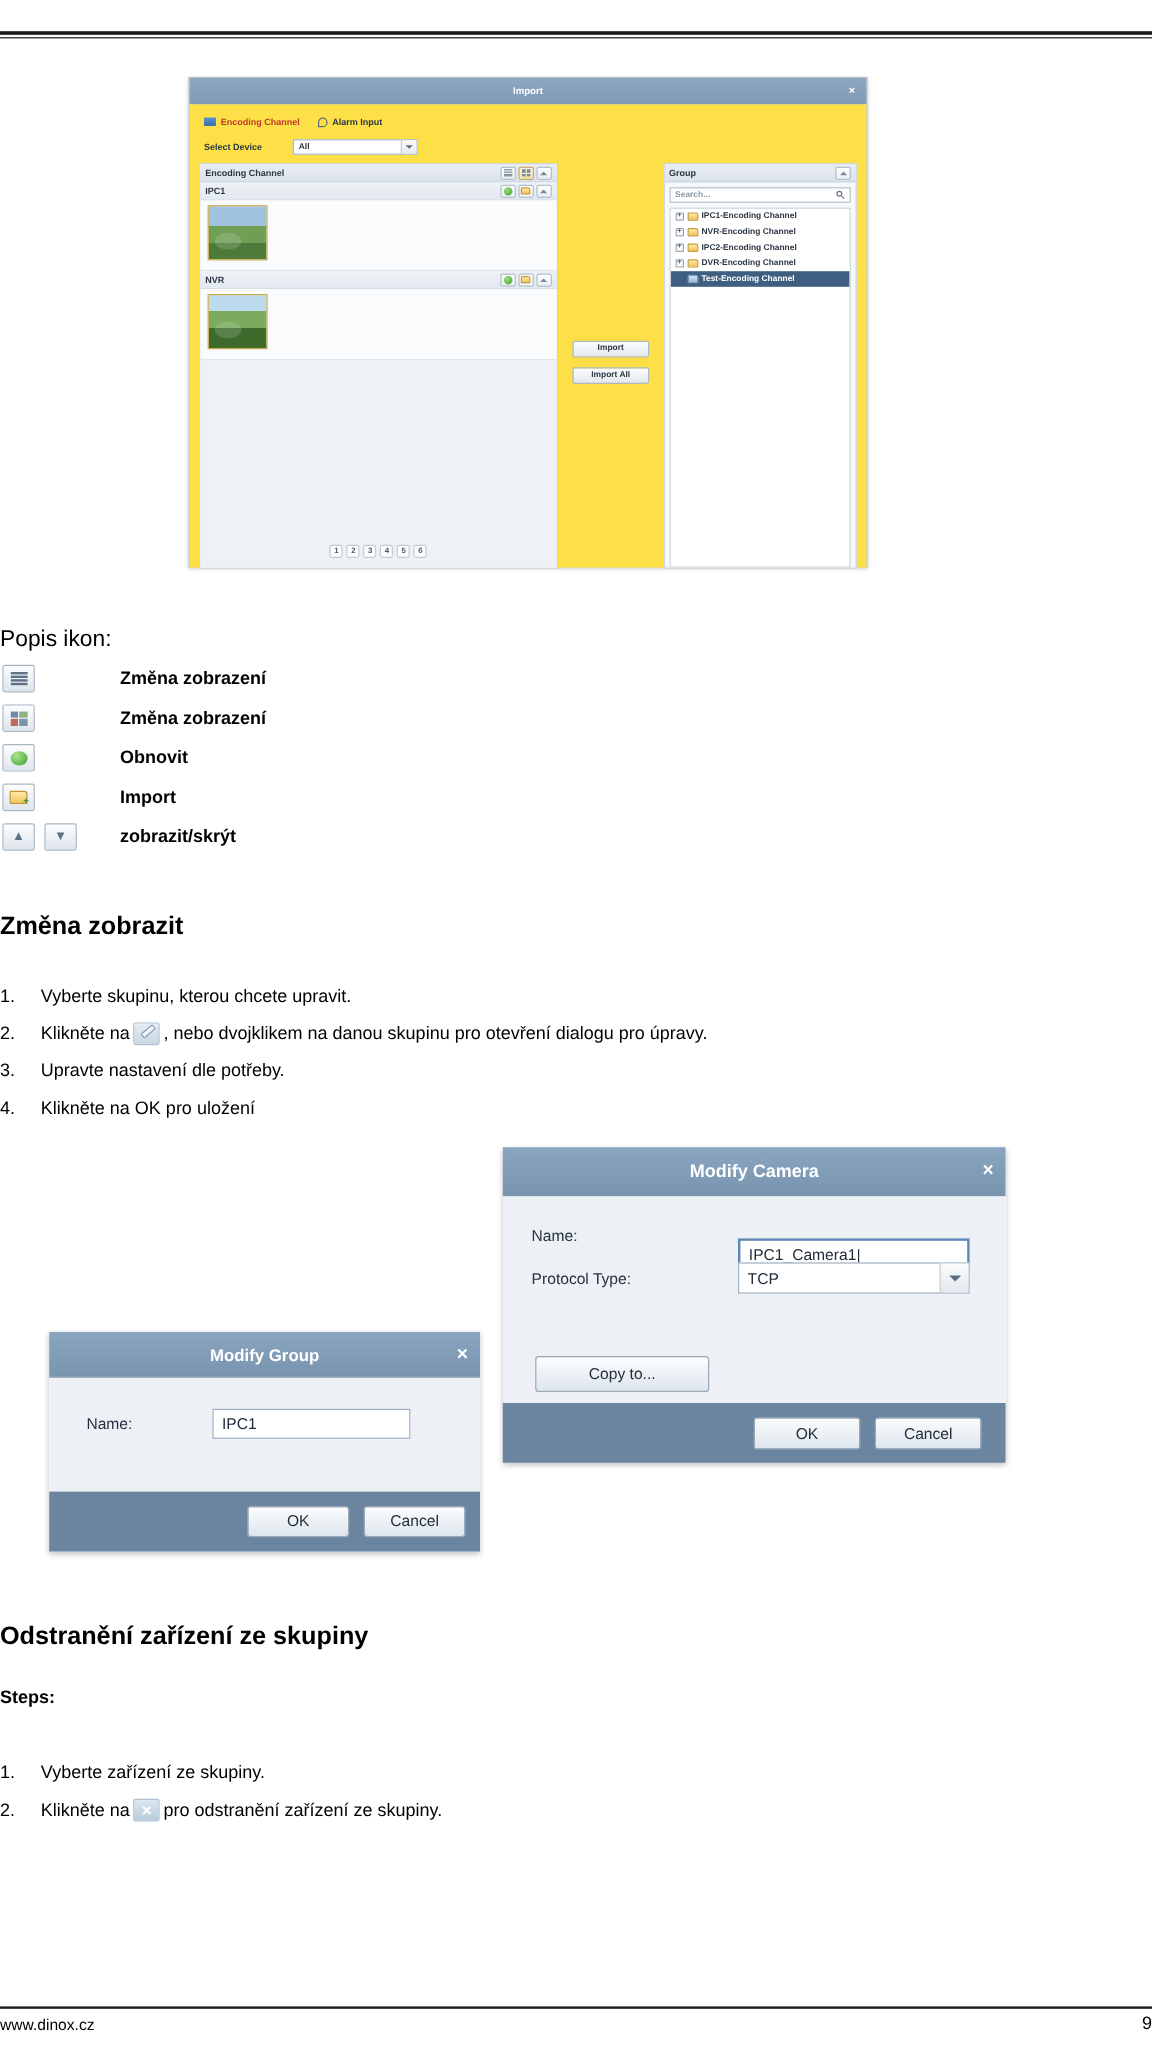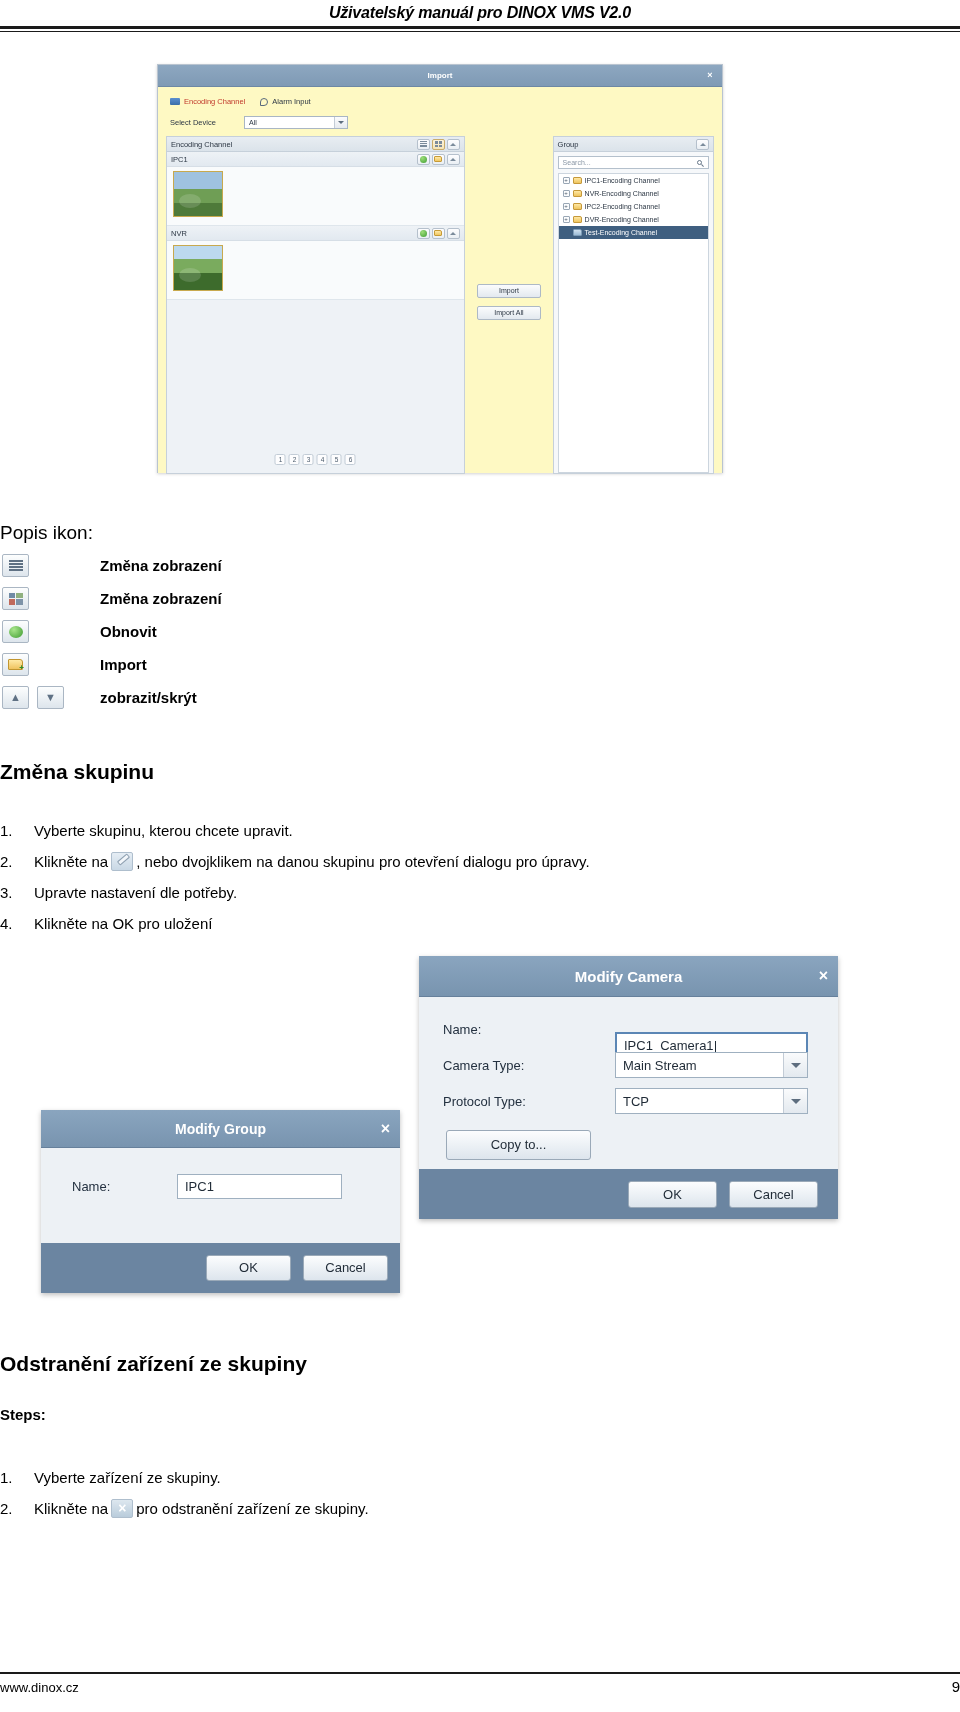--- a/index.html
+++ b/index.html
@@ -92,22 +92,23 @@
     width: 12px; height: 12px;
     color: #ffffff;
     font-size: 9px;
     line-height: 12px;
     text-align: center;
     cursor: pointer;
   }
   .imp-body {
     position: relative;
     height: 386px;
-    background: #fef9c3;
+    background: #fde047;
     padding: 6px 8px;
+    font-weight: bold;
   }
   
   .imp-tabs {
     display: flex;
     align-items: center;
     gap: 14px;
     height: 16px;
     margin-bottom: 6px;
     padding-left: 4px;
   }
@@ -566,21 +567,20 @@
   #modify-group .dlg-body { height: 95px; padding: 26px 0 0 31px; }
   #modify-group .frow .flabel { width: 105px; font-size: 13px; }
   #modify-group .finput { width: 165px; height: 25px; font-size: 13px; }
   #modify-group .dlg-foot { height: 50px; padding-right: 12px; }
   #modify-group .dlg-btn { width: 85px; height: 26px; line-height: 24px; font-size: 13px; }
 </style>
 </head>
 <body>
 
 <div class="page-header">
-  <div class="hdr-text">Uživatelský manuál pro DINOX VMS V2.0</div>
   <div class="hdr-rule-thick"></div>
   <div class="hdr-rule-thin"></div>
 </div>
 
 <div class="import-shot">
 
   <div class="imp-titlebar">
     <span>Import</span>
     <span class="imp-close">×</span>
   </div>
@@ -801,21 +801,21 @@
         </span>
       <span class="legico">
           <span class="li-chev">▼</span>
         </span>
     </span>
     <span class="leg-label">zobrazit/skrýt</span>
   </div>
 
 </div>
 
-<div class="h2 zmena">Změna skupinu</div>
+<div class="h2 zmena">Změna zobrazit</div>
 
 <div class="steps s-zmena">
   <div class="step">
     <span class="num">1.</span>
     <span class="txt">
       <span>Vyberte skupinu, kterou chcete upravit.</span>
     </span>
   </div>
   <div class="step">
     <span class="num">2.</span>
@@ -842,29 +842,20 @@
 <div class="dlg" id="modify-camera">
   <div class="dlg-title">
     <span>Modify Camera</span>
     <span class="dlg-x">×</span>
   </div>
   <div class="dlg-body">
     <div class="frow">
       <span class="flabel">Name:</span>
       <span class="finput focus">
         <span class="caretpos">IPC1_Camera1</span>
-      </span>
-    </div>
-    <div class="frow">
-      <span class="flabel">Camera Type:</span>
-      <span class="fselect">
-        <span>Main Stream</span>
-        <span class="sarrow">
-            <i class="caret-big"></i>
-          </span>
       </span>
     </div>
     <div class="frow">
       <span class="flabel">Protocol Type:</span>
       <span class="fselect">
         <span>TCP</span>
         <span class="sarrow">
             <i class="caret-big"></i>
           </span>
       </span>

